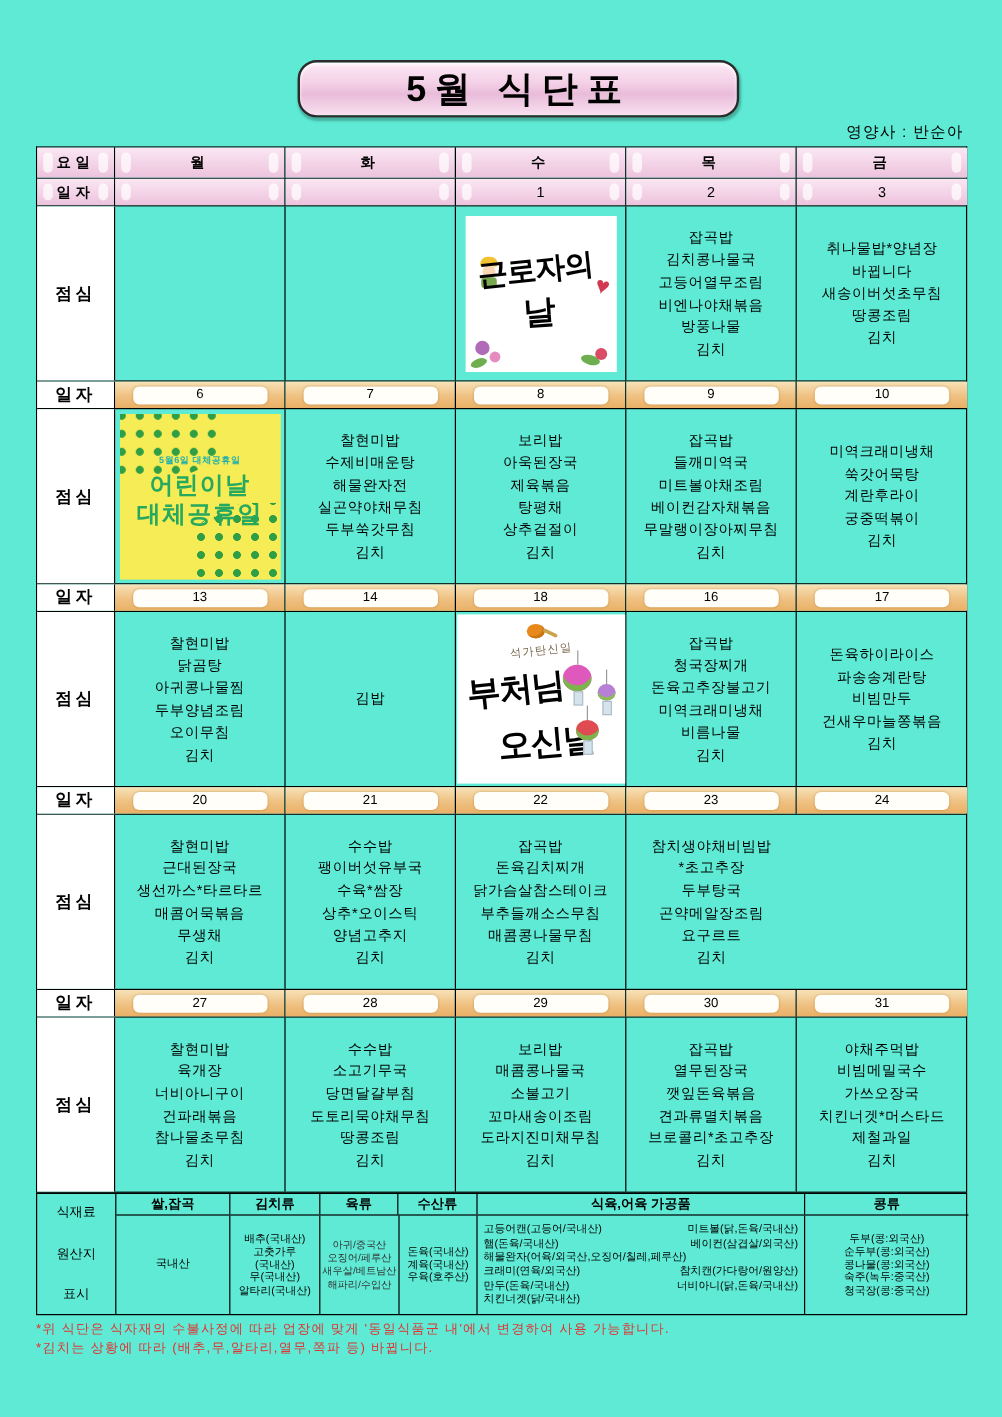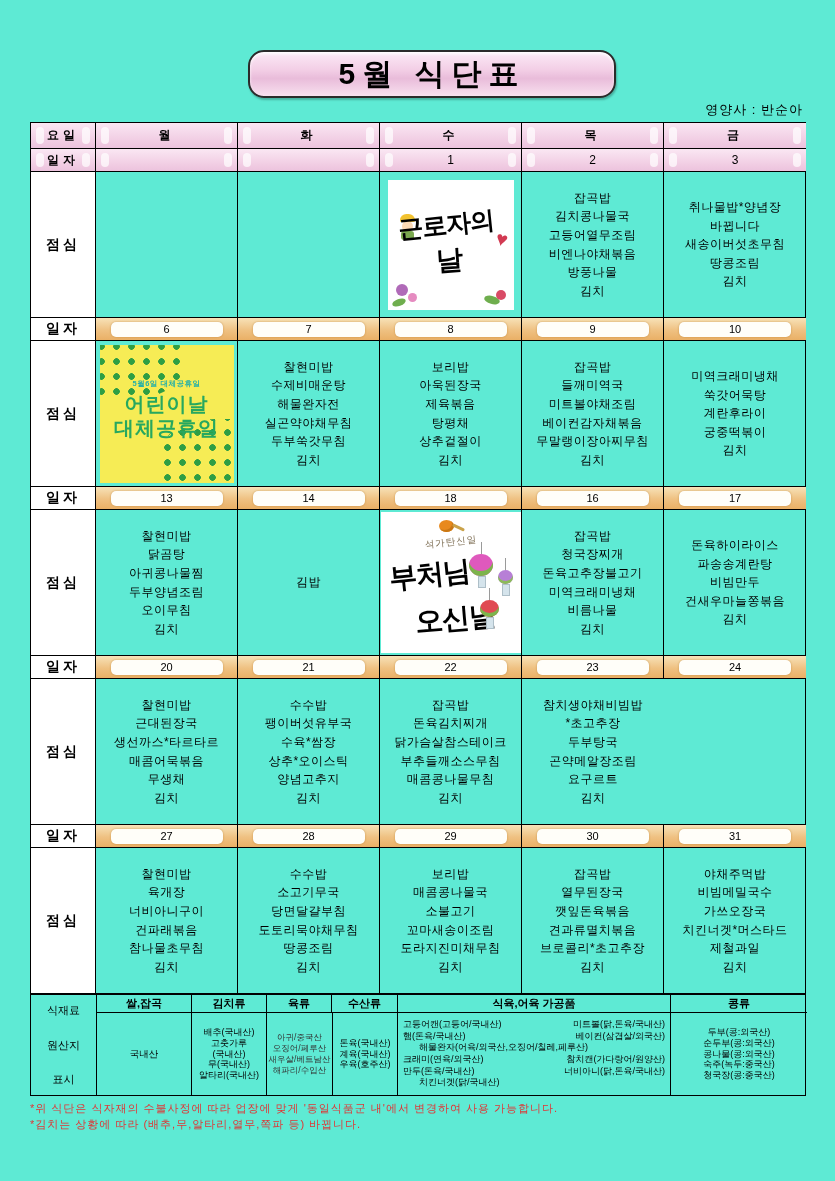--- a/index.html
+++ b/index.html
@@ -111,21 +111,21 @@
   .o-h:last-child{border-right:none;}
   .o-bodyrow{display:flex;height:82px;}
   .o-c{border-right:1px solid #000;box-sizing:border-box;display:flex;flex-direction:column;
     align-items:center;justify-content:center;flex:none;overflow:hidden;}
   .o-c:last-child{border-right:none;}
   .o-line{font-size:9.5px;line-height:1.3;white-space:nowrap;}
   .o-c.small .o-line{font-size:8.5px;color:#333;}
   .o-c.tiny .o-line{font-size:9px;line-height:1.2;}
   .o-c.pairs{align-items:stretch;padding:0 5px;}
   .o-pair{display:flex;justify-content:space-between;font-size:9px;line-height:1.3;white-space:nowrap;}
-  .o-pair .only{text-align:center;margin-left:16px;}
+  .o-pair .only{text-align:center;}
 
   
   #notes{margin-top:5px;}
   .note{color:#e03535;font-size:11px;line-height:1.45;letter-spacing:1px;white-space:nowrap;}
 </style>
 </head>
 <body>
 
 <div id="page">
   <div class="title-box">

